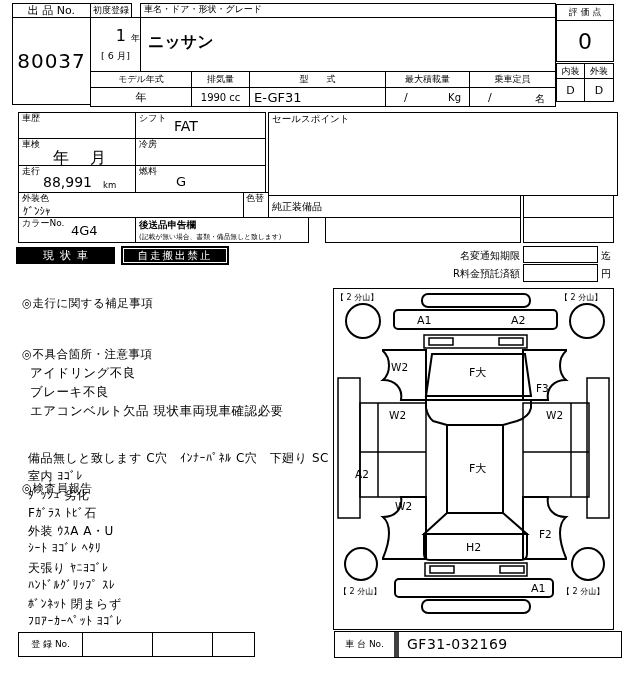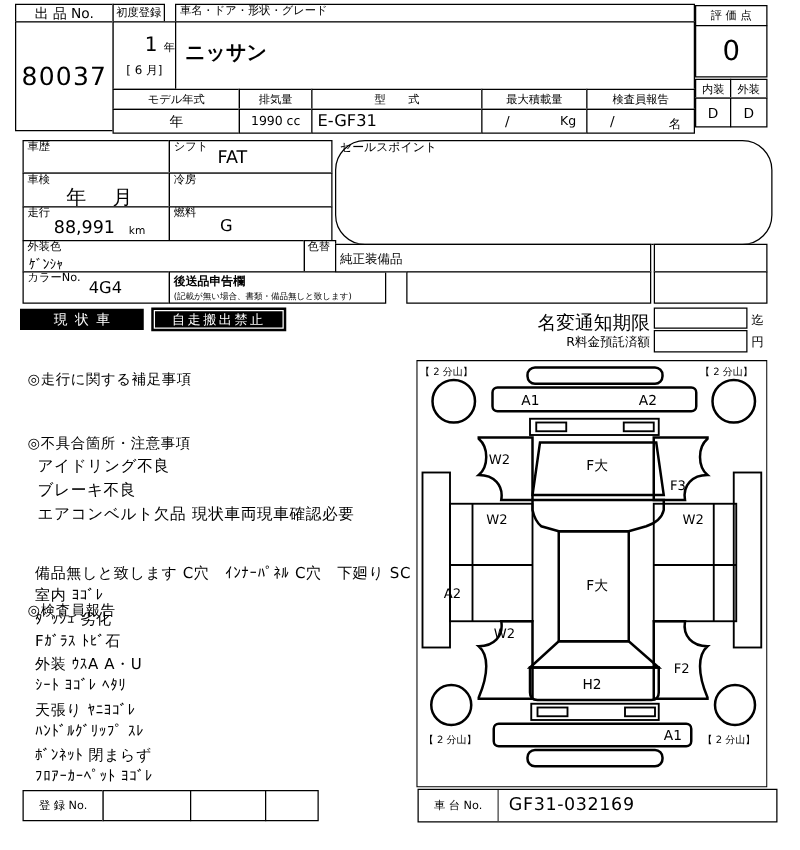--- a/index.html
+++ b/index.html
@@ -39,21 +39,21 @@
     <span class="lbl">車名・ドア・形状・グレード</span>
   </div>
   <div class="cell" style="left:140px;top:17px;width:416px;height:64px;">
     <span class="abs" style="left:7px;top:14px;font-size:16px;font-weight:600;">ニッサン</span>
   </div>
 
   <div class="cell cv" style="left:90px;top:71px;width:102px;height:17px;font-size:9px;">モデル年式</div>
   <div class="cell cv" style="left:191px;top:71px;width:59px;height:17px;font-size:9px;">排気量</div>
   <div class="cell cv pre" style="left:249px;top:71px;width:137px;height:17px;font-size:9px;">型　　式</div>
   <div class="cell cv" style="left:385px;top:71px;width:85px;height:17px;font-size:9px;">最大積載量</div>
-  <div class="cell cv" style="left:469px;top:71px;width:87px;height:17px;font-size:9px;">検査員報告</div>
+  <div class="cell cv" style="left:469px;top:71px;width:87px;height:17px;font-size:9px;">乗車定員</div>
 
   <div class="cell cv" style="left:90px;top:87px;width:102px;height:20px;font-size:11px;">年</div>
   <div class="cell cv" style="left:191px;top:87px;width:59px;height:20px;font-size:10px;gap:3px;">
     <span>1990</span>
     <span>cc</span>
   </div>
   <div class="cell" style="left:249px;top:87px;width:137px;height:20px;">
     <span class="abs" style="left:4px;top:2px;font-size:13px;">E-GF31</span>
   </div>
   <div class="cell" style="left:385px;top:87px;width:85px;height:20px;">
@@ -108,36 +108,36 @@
 
   <div class="cell" style="left:18px;top:217px;width:118px;height:26px;">
     <span class="lbl">カラーNo.</span>
     <span class="abs" style="left:52px;top:5px;font-size:13px;">4G4</span>
   </div>
   <div class="cell" style="left:135px;top:217px;width:174px;height:26px;">
     <span class="abs" style="left:3px;top:1px;font-size:9.5px;font-weight:600;">後送品申告欄</span>
     <span class="abs" style="left:3px;top:14px;font-size:6.8px;">(記載が無い場合、書類・備品無しと致します)</span>
   </div>
 
-  <div class="cell" style="left:268px;top:112px;width:350px;height:84px;border-radius:24px;">
+  <div class="cell" style="left:268px;top:112px;width:350px;height:84px;">
     <span class="lbl" style="font-size:9.5px;">セールスポイント</span>
   </div>
   <div class="cell" style="left:268px;top:195px;width:253px;height:23px;">
     <span class="abs" style="left:3px;top:4px;font-size:10px;">純正装備品</span>
   </div>
   <div class="cell" style="left:523px;top:195px;width:91px;height:23px;"></div>
   <div class="cell" style="left:325px;top:217px;width:196px;height:26px;"></div>
   <div class="cell" style="left:523px;top:217px;width:91px;height:26px;"></div>
 
   <div class="badge1" style="left:16px;top:247px;width:93px;height:17px;padding-left:6px;">現状車</div>
   <div class="badge2o" style="left:121px;top:246px;width:108px;height:19px;">
     <div class="badge2i">自走搬出禁止</div>
   </div>
 
-  <div class="abs" style="left:428px;top:249px;width:92px;text-align:right;font-size:15px;">名変通知期限</div>
+  <div class="abs" style="left:428px;top:249px;width:92px;text-align:right;font-size:10px;">名変通知期限</div>
   <div class="cell" style="left:523px;top:246px;width:75px;height:17px;"></div>
   <div class="abs" style="left:601px;top:249px;font-size:10px;">迄</div>
 
   <div class="abs" style="left:420px;top:267px;width:100px;text-align:right;font-size:10px;">R料金預託済額</div>
   <div class="cell" style="left:523px;top:264px;width:75px;height:18px;"></div>
   <div class="abs" style="left:601px;top:267px;font-size:10px;">円</div>
 
   <div class="note" style="left:22px;top:296px;">◎走行に関する補足事項</div>
   <div class="note" style="left:22px;top:347px;">◎不具合箇所・注意事項</div>
   <div class="note" style="left:30px;top:365px;font-size:12.5px;">アイドリング不良</div>
@@ -214,17 +214,17 @@
     <text x="198" y="304" font-size="11">A1</text>
     <rect x="89" y="312" width="108" height="13" rx="6" fill="none" stroke="#000" stroke-width="2"></rect>
   </svg>
 
   <div class="cell cv" style="left:18px;top:632px;width:65px;height:25px;font-size:9px;">登 録 No.</div>
   <div class="cell" style="left:82px;top:632px;width:71px;height:25px;"></div>
   <div class="cell" style="left:152px;top:632px;width:61px;height:25px;"></div>
   <div class="cell" style="left:212px;top:632px;width:43px;height:25px;"></div>
 
   <div class="cell" style="left:334px;top:631px;width:288px;height:27px;">
-    <div class="abs cv" style="left:0;top:0;width:64px;height:100%;border-right:1px solid #404040;font-size:9px;">車 台 No.</div>
+    <div class="abs cv" style="left:0;top:0;width:64px;height:100%;border-right:5px solid #404040;font-size:9px;">車 台 No.</div>
     <span class="abs" style="left:72px;top:4px;font-size:14px;letter-spacing:.5px;">GF31-032169</span>
   </div>
 
 </div>
 
 </body></html>

